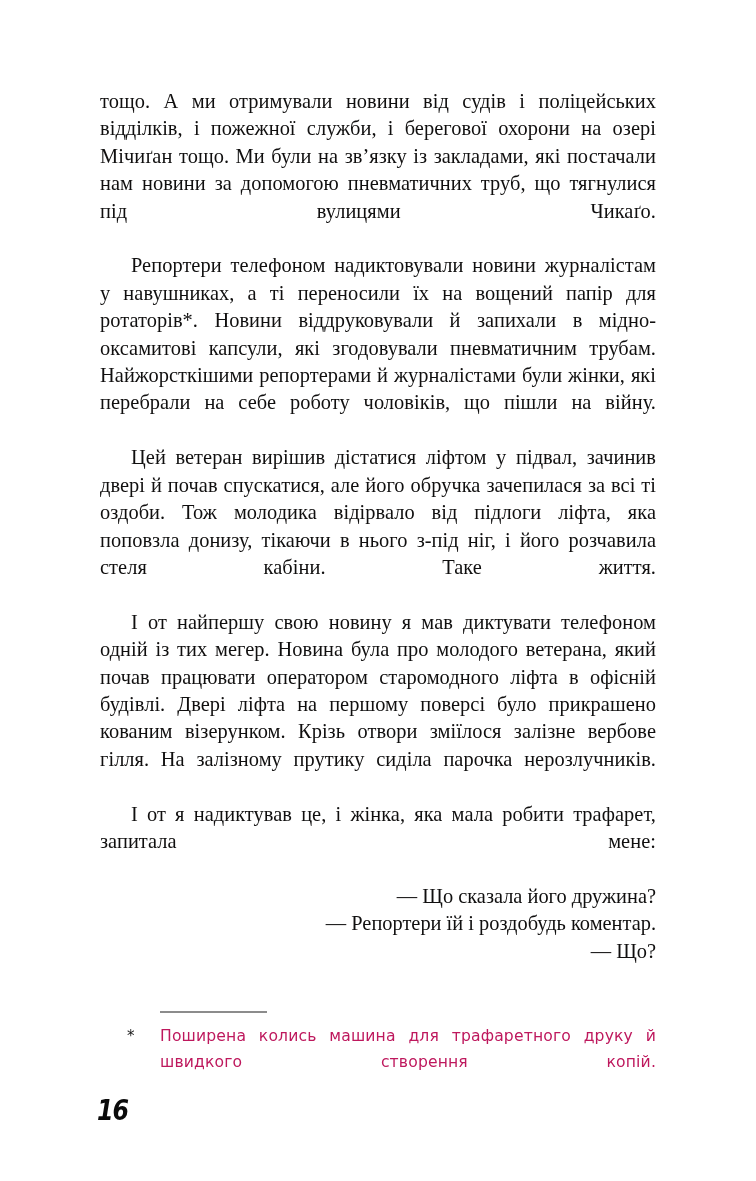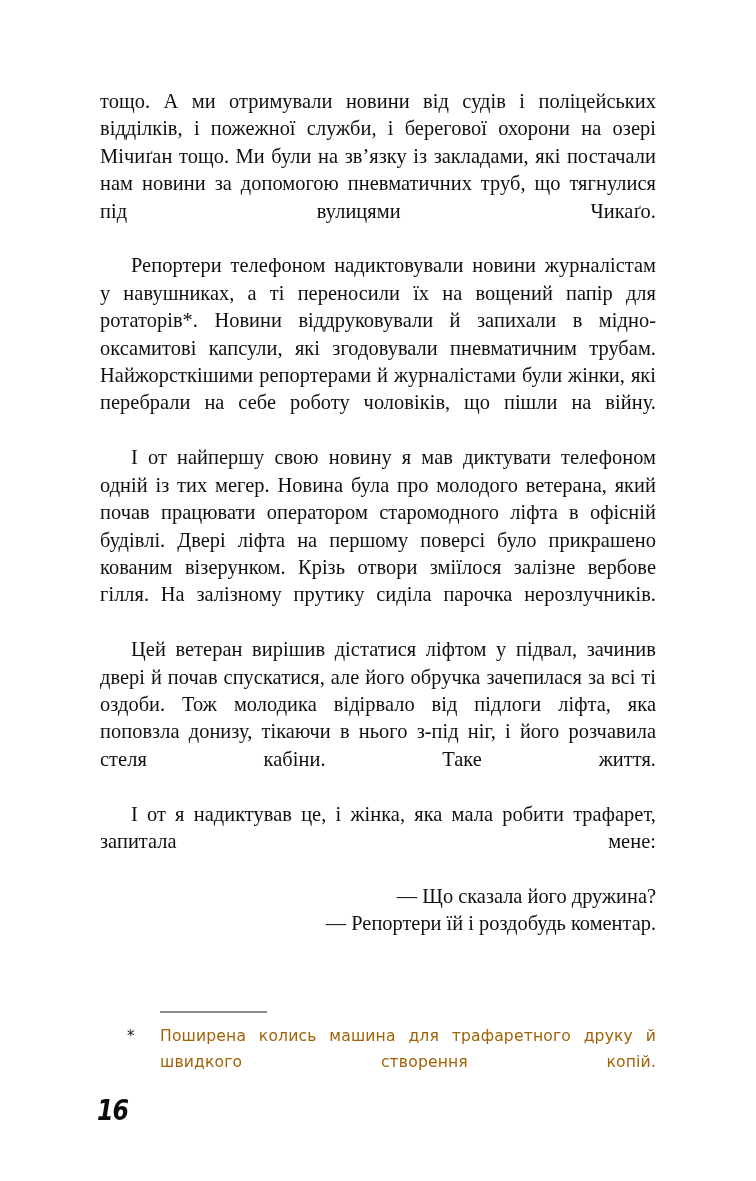--- a/index.html
+++ b/index.html
@@ -99,21 +99,21 @@
     font-size: 15px;
     line-height: 26px;
     color: #1a1a1a;
   }
   .footnote-text {
     margin: 0;
     padding-left: 60px;
     font-family: "DejaVu Sans", "Liberation Sans", sans-serif;
     font-size: 15.6px;
     line-height: 26px;
-    color: #a16207;
+    color: #be185d;
     text-align: justify;
     text-justify: inter-word;
     letter-spacing: 0.15px;
   }
   .footnote-text::after {
     content: "";
     display: inline-block;
     width: 100%;
   }
 
@@ -137,37 +137,41 @@
 <body style="background: rgb(255, 255, 255); color: rgb(16, 15, 15);">
 
 <div class="page">
 
   <div class="text-column">
 
     <p class="para first">тощо. А ми отримували новини від судів і поліцейських відділків, і пожежної служби, і берегової охорони на озері Мічиґан тощо. Ми були на зв’язку із закладами, які постачали нам новини за допомогою пневматичних труб, що тягнулися під вулицями Чикаґо.</p>
 
     <p class="para">Репортери телефоном надиктовували новини журналістам у навушниках, а ті переносили їх на вощений папір для ротаторів*. Новини віддруковували й запихали в мідно-оксамитові капсули, які згодовували пневматичним трубам. Найжорсткішими репортерами й журналістами були жінки, які перебрали на себе роботу чоловіків, що пішли на війну.</p>
 
+    <p class="para">Цей ветеран вирішив дістатися ліфтом у підвал, зачинив двері й почав спускатися, але його обручка зачепилася за всі ті оздоби. Тож молодика відірвало від підлоги ліфта, яка поповзла донизу, тікаючи в нього з-під ніг, і його розчавила стеля кабіни. Таке життя.</p>
+
     <p class="para">І от найпершу свою новину я мав диктувати телефоном одній із тих мегер. Новина була про молодого ветерана, який почав працювати оператором старомодного ліфта в офісній будівлі. Двері ліфта на першому поверсі було прикрашено кованим візерунком. Крізь отвори зміїлося залізне вербове гілля. На залізному прутику сиділа парочка нерозлучників.</p>
-
-    <p class="para">Цей ветеран вирішив дістатися ліфтом у підвал, зачинив двері й почав спускатися, але його обручка зачепилася за всі ті оздоби. Тож молодика відірвало від підлоги ліфта, яка поповзла донизу, тікаючи в нього з-під ніг, і його розчавила стеля кабіни. Таке життя.</p>
 
     <p class="para">І от я надиктував це, і жінка, яка мала робити трафарет, запитала мене:</p>
 
     <p class="dialogue">
       <span class="dash">—</span>
       <span>Що сказала його дружина?</span>
     </p>
 
 
     <p class="dialogue">
       <span class="dash">—</span>
       <span>Репортери їй і роздобудь коментар.</span>
     </p>
 
+    <p class="dialogue">
+      <span class="dash">—</span>
+      <span>Що?</span>
+    </p>
 
   </div>
 
   <div class="footnote-area">
     <div class="footnote-rule" style="background: rgb(140, 140, 140);"></div>
     <div class="footnote-row">
       <span class="footnote-marker">*</span>
       <p class="footnote-text">Поширена колись машина для трафаретного друку й швидкого створення копій.</p>
     </div>
   </div>

